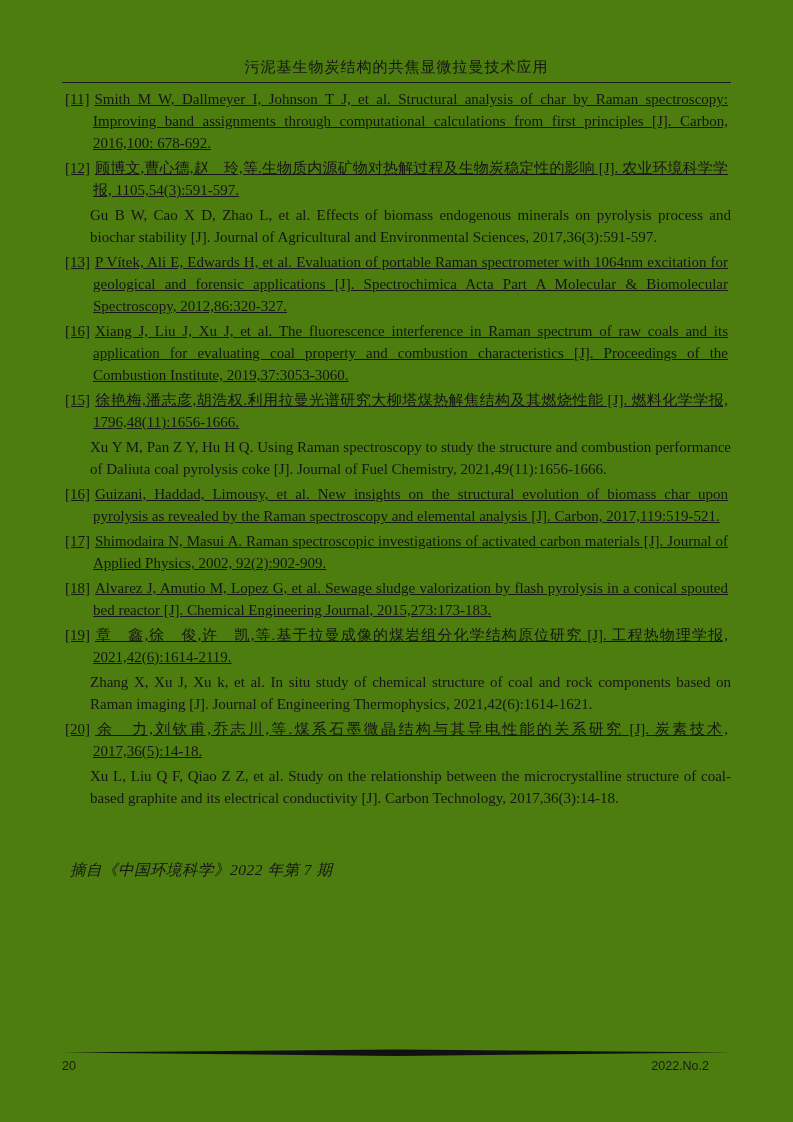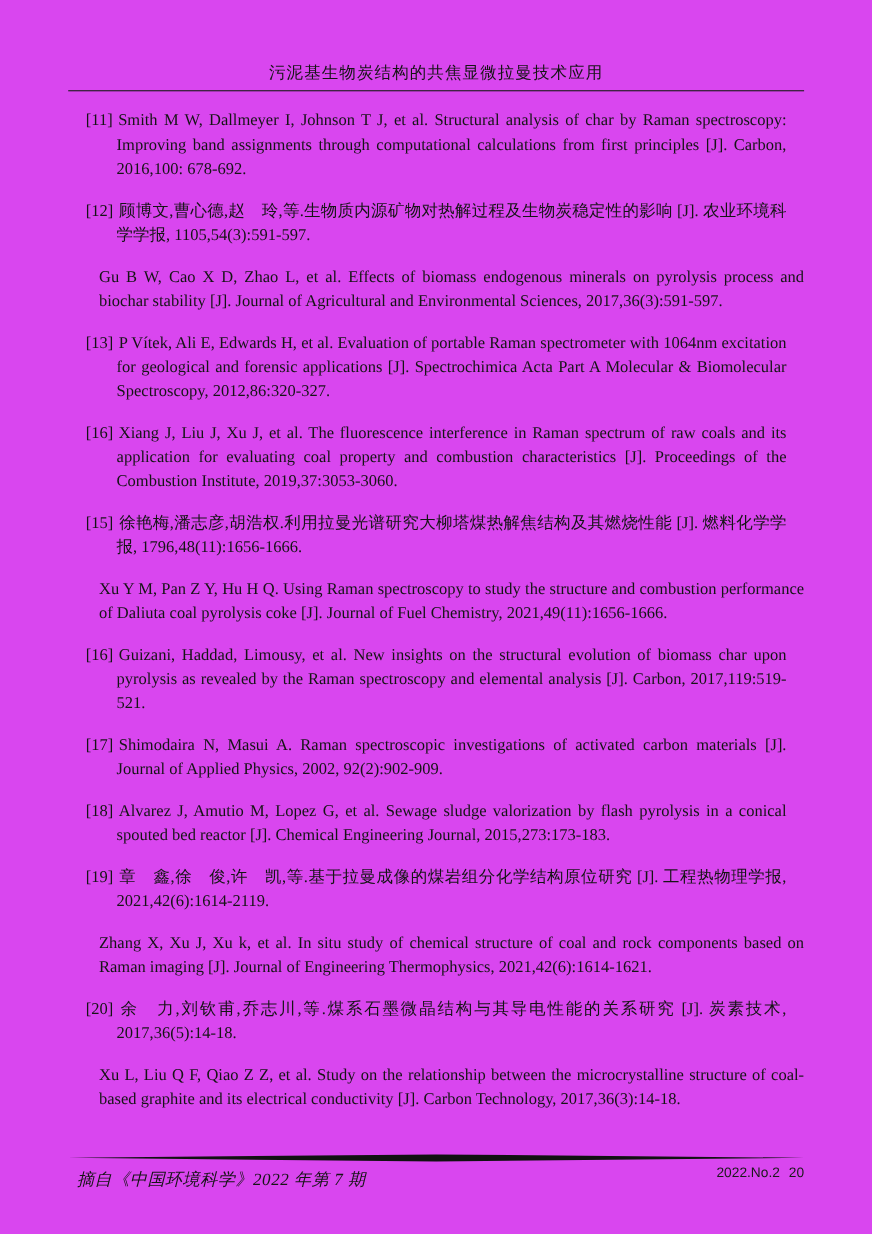--- a/index.html
+++ b/index.html
@@ -2,21 +2,21 @@
 <html><head>
 <meta charset="utf-8">
 <style>
   * { box-sizing: border-box; }
   html, body { margin: 0; padding: 0; background: #e8e8e8; }
   .page {
     position: relative;
     width: 793px;
     height: 1122px;
     margin: 0 auto;
-    background: #d946ef;
+    background: #4d7c0f;
     color: #151515;
     font-family: "Liberation Serif", "DejaVu Serif", serif;
     overflow: hidden;
   }
   .content {
     position: absolute;
     left: 62px;
     top: 57px;
     width: 669px;
   }
@@ -29,24 +29,25 @@
   .header-rule {
     border-bottom: 1.7px solid #1c1c1c;
     margin-top: 5px;
   }
   .references {
     margin-top: 5px;
     font-size: 15px;
     line-height: 22px;
   }
   .ref-main {
-    margin: 16px;
+    margin: 3px;
     text-align: justify;
     padding-left: 28px;
     text-indent: -28px;
+    text-decoration: underline;
   }
   .ref-label { margin-right: 5px; }
   .ref-trans {
     margin: 0;
     text-align: justify;
     padding-left: 28px;
   }
   .source-note {
     margin: 51px 0 0 8px;
     font-size: 15.5px;
@@ -61,21 +62,21 @@
   }
   .footer-bar { display: block; width: 669px; height: 8px; }
   .footer-row {
     position: relative;
     margin-top: 1px;
     font-family: "Liberation Sans", "DejaVu Sans", sans-serif;
     font-size: 12.5px;
     line-height: 16px;
     color: #1a1a1a;
   }
-  .footer-page { display: block; text-align: right; }
+  .footer-page { display: block; text-align: left; }
   .footer-issue { position: absolute; right: 22px; top: 0; }
 </style>
 </head>
 <body>
 
 <div class="page">
   <div class="content">
 
     <div class="header">
       <div class="header-title">污泥基生物炭结构的共焦显微拉曼技术应用</div>

